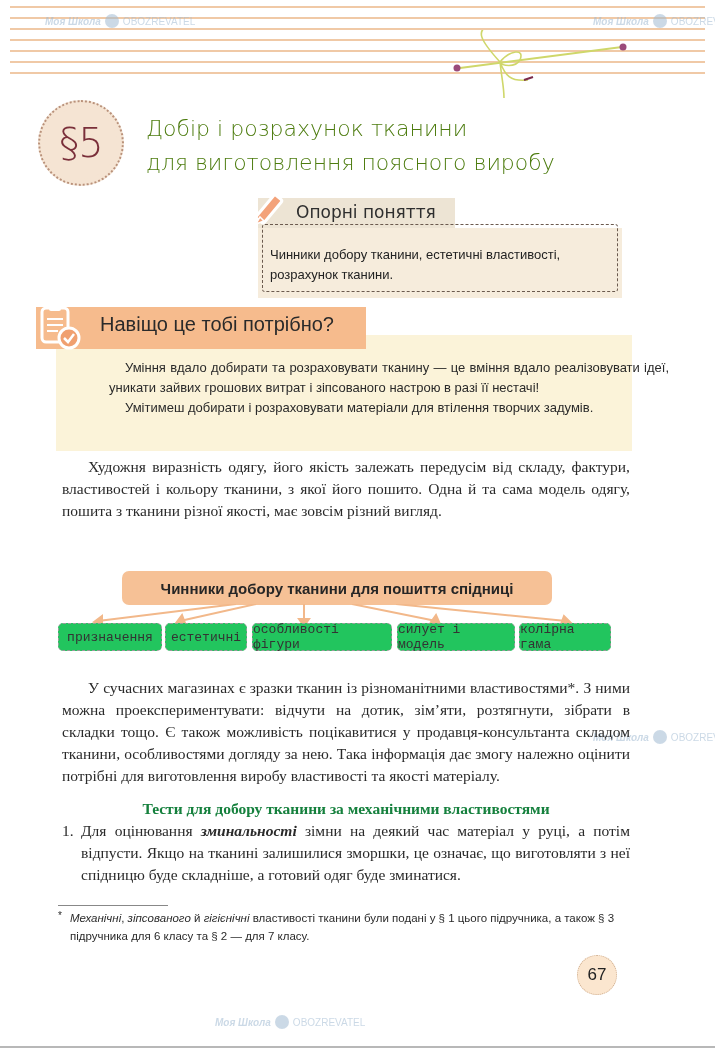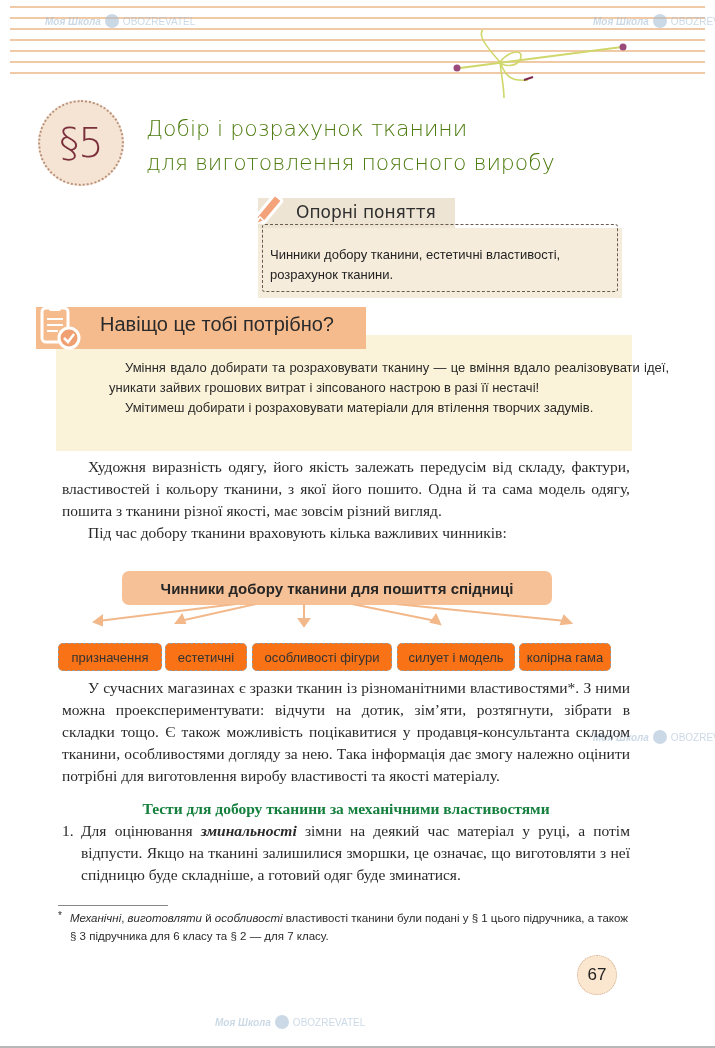--- a/index.html
+++ b/index.html
@@ -36,21 +36,21 @@
   .why-text { position: absolute; left: 64px; top: 358px; width: 560px; font-family: "Liberation Sans", sans-serif; font-size: 13px; line-height: 20px; color: #2a2a2a; text-align: justify; margin-left: 45px; }
   .why-text p { text-indent: 16px; }
 
   
   .body-text { position: absolute; left: 62px; width: 568px; font-family: "Liberation Serif", serif; font-size: 15.5px; line-height: 22px; color: #2a2a2a; text-align: justify; }
   .body-text p { text-indent: 26px; }
 
   
   .diag-title { position: absolute; left: 122px; top: 571px; width: 430px; height: 34px; background: #f6c196; border-radius: 7px; display: flex; align-items: center; justify-content: center; font-family: "Liberation Sans", sans-serif; font-weight: bold; font-size: 15px; color: #262626; }
   .diag-arrows { position: absolute; left: 56px; top: 604px; width: 580px; height: 30px; }
-  .factor { position: absolute; top: 643px; height: 28px; border: 1.5px dashed #9a9a9a; border-radius: 5px; display: flex; align-items: center; justify-content: center; font-family: Liberation Sans, sans-serif; font-size: 13px; color: #333; background: #f97316; }
+  .factor { position: absolute; top: 623px; height: 28px; border: 1.5px dashed #9a9a9a; border-radius: 5px; display: flex; align-items: center; justify-content: center; font-family: Liberation Mono, monospace; font-size: 13px; color: #333; background: #22c55e; }
 
   
   .tests-head { position: absolute; left: 62px; top: 800px; width: 568px; text-align: center; font-family: "Liberation Serif", serif; font-weight: bold; font-size: 15.5px; color: #15803d; }
   .test-item { position: absolute; left: 62px; top: 820px; width: 568px; font-family: "Liberation Serif", serif; font-size: 15.5px; line-height: 22px; color: #2a2a2a; text-align: justify; padding-left: 19px; }
   .test-item .num { position: absolute; left: 0; top: 0; }
   .test-item em { font-weight: bold; font-style: italic; }
 
   
   .fn-rule { position: absolute; left: 58px; top: 905px; width: 110px; height: 1px; background: #888; }
   .footnote { position: absolute; left: 58px; top: 909px; width: 570px; font-family: "Liberation Sans", sans-serif; font-size: 11.5px; line-height: 18px; color: #2a2a2a; padding-left: 12px; }
@@ -138,21 +138,20 @@
   <polyline points="28,36 32,40 38,32" fill="none" stroke="#fff" stroke-width="2.5"></polyline>
 </svg>
 <div class="why-label">Навіщо це тобі потрібно?</div>
 <div class="why-text">
   <p>Уміння вдало добирати та розраховувати тканину — це вміння вдало реалізовувати ідеї, уникати зайвих грошових витрат і зіпсованого настрою в разі її нестачі!</p>
   <p>Умітимеш добирати і розраховувати матеріали для втілення творчих задумів.</p>
 </div>
 
 <div class="body-text" style="top:456px">
   <p>Художня виразність одягу, його якість залежать передусім від складу, фактури, властивостей і кольору тканини, з якої його пошито. Одна й та сама модель одягу, пошита з тканини різної якості, має зовсім різний вигляд.</p>
-  <p style="margin-top:0">Під час добору тканини враховують кілька важливих чинників:</p>
 </div>
 
 <div class="diag-title">Чинники добору тканини для пошиття спідниці</div>
 <svg class="diag-arrows" viewBox="0 0 580 30">
   <g stroke="#f2b88a" stroke-width="2" fill="#f2b88a">
     <line x1="180" y1="0" x2="42" y2="17"></line>
       <polygon points="38,18 46,12 46,21"></polygon>
     <line x1="200" y1="0" x2="124" y2="17"></line>
       <polygon points="120,19 126,11 129,19"></polygon>
     <line x1="248" y1="0" x2="248" y2="17"></line>
@@ -175,18 +174,18 @@
 
 <div class="tests-head">Тести для добору тканини за механічними властивостями</div>
 <div class="test-item">
   <span class="num">1.</span>
   <span>Для оцінювання </span><em>зминальності</em><span> зімни на деякий час матеріал у руці, а потім відпусти. Якщо на тканині залишилися зморшки, це означає, що виготовляти з неї спідницю буде складніше, а готовий одяг буде зминатися.</span>
 </div>
 
 <div class="fn-rule"></div>
 <div class="footnote">
   <span class="star">*</span>
-  <em>Механічні</em><span>, </span><em>виготовляти</em><span> й </span><em>особливості</em><span> властивості тканини були подані у § 1 цього підручника, а також § 3 підручника для 6 класу та § 2 — для 7 класу.</span>
+  <em>Механічні</em><span>, </span><em>зіпсованого</em><span> й </span><em>гігієнічні</em><span> властивості тканини були подані у § 1 цього підручника, а також § 3 підручника для 6 класу та § 2 — для 7 класу.</span>
 </div>
 
 <div class="page-num">67</div>
 
 <div class="bottom-bar"></div>
 
 </body></html>

